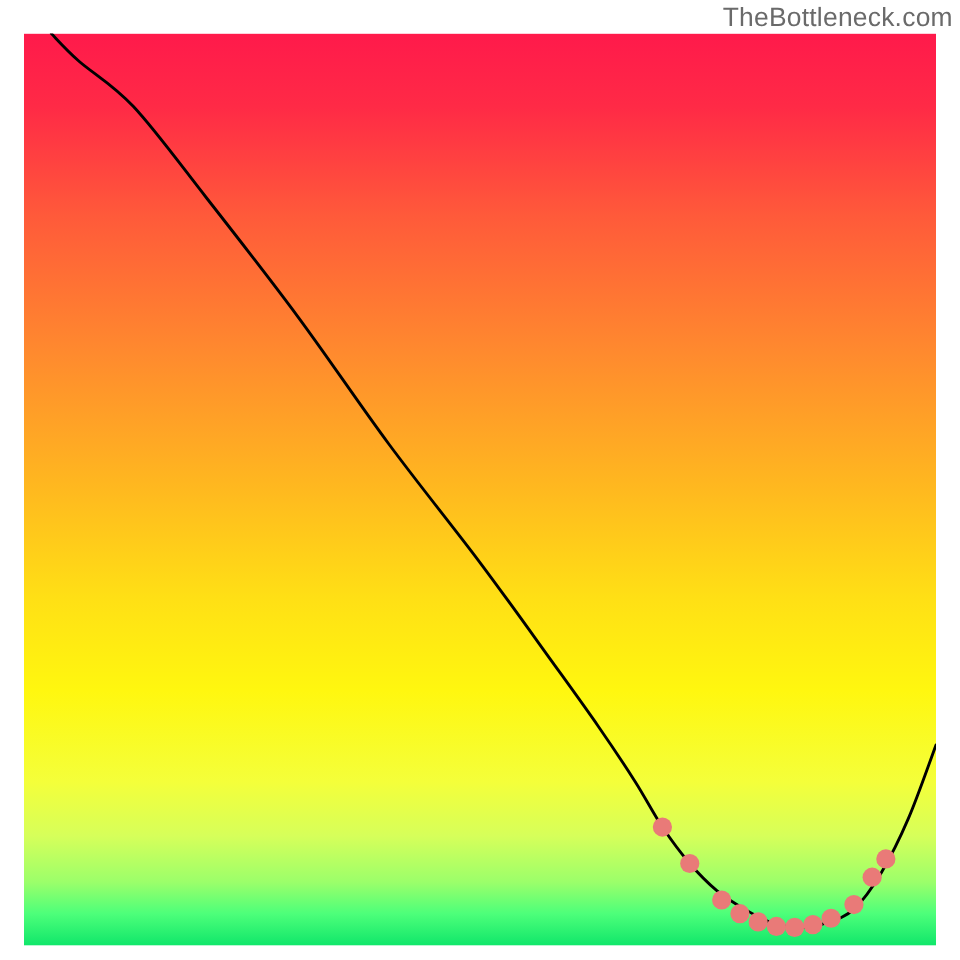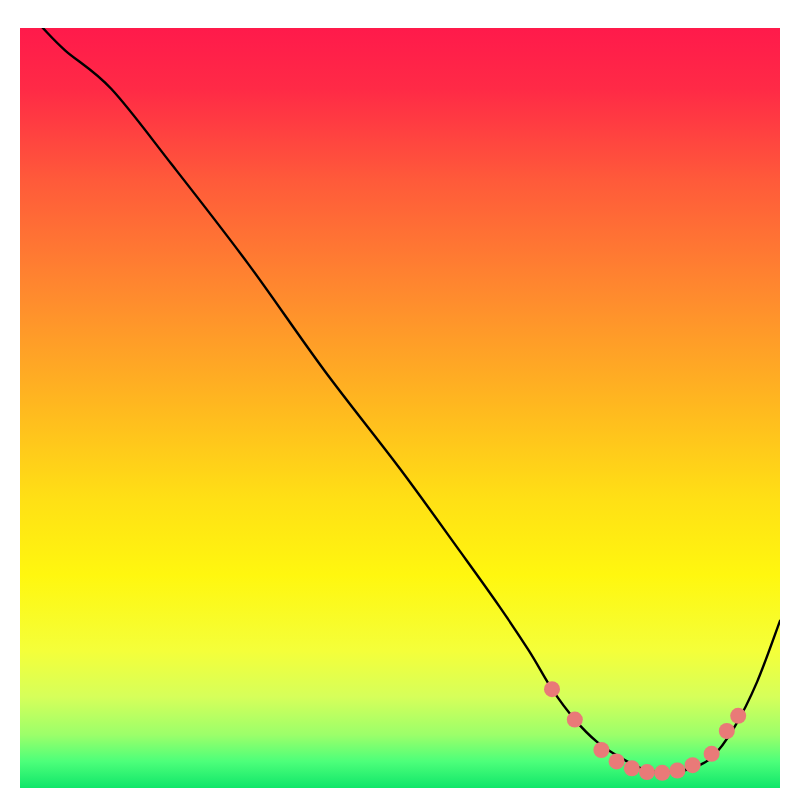--- a/index.html
+++ b/index.html
@@ -32,20 +32,21 @@
     top: 28px;
     width: 760px;
     height: 760px;
   }
   svg { display: block; }
 </style>
 </head>
 <body>
 
 <div class="wrap">
+  <div class="watermark">TheBottleneck.com</div>
 
   <div class="plot">
     <svg id="chart-svg" width="760" height="760" viewBox="0 0 760 760" preserveAspectRatio="none">
       <defs>
         <linearGradient id="bg-grad" x1="0" y1="0" x2="0" y2="1">
             <stop offset="0%" stop-color="#ff1a4b"></stop>
             <stop offset="8%" stop-color="#ff2a46"></stop>
             <stop offset="20%" stop-color="#ff5a3a"></stop>
             <stop offset="35%" stop-color="#ff8a2e"></stop>
             <stop offset="50%" stop-color="#ffb91f"></stop>

